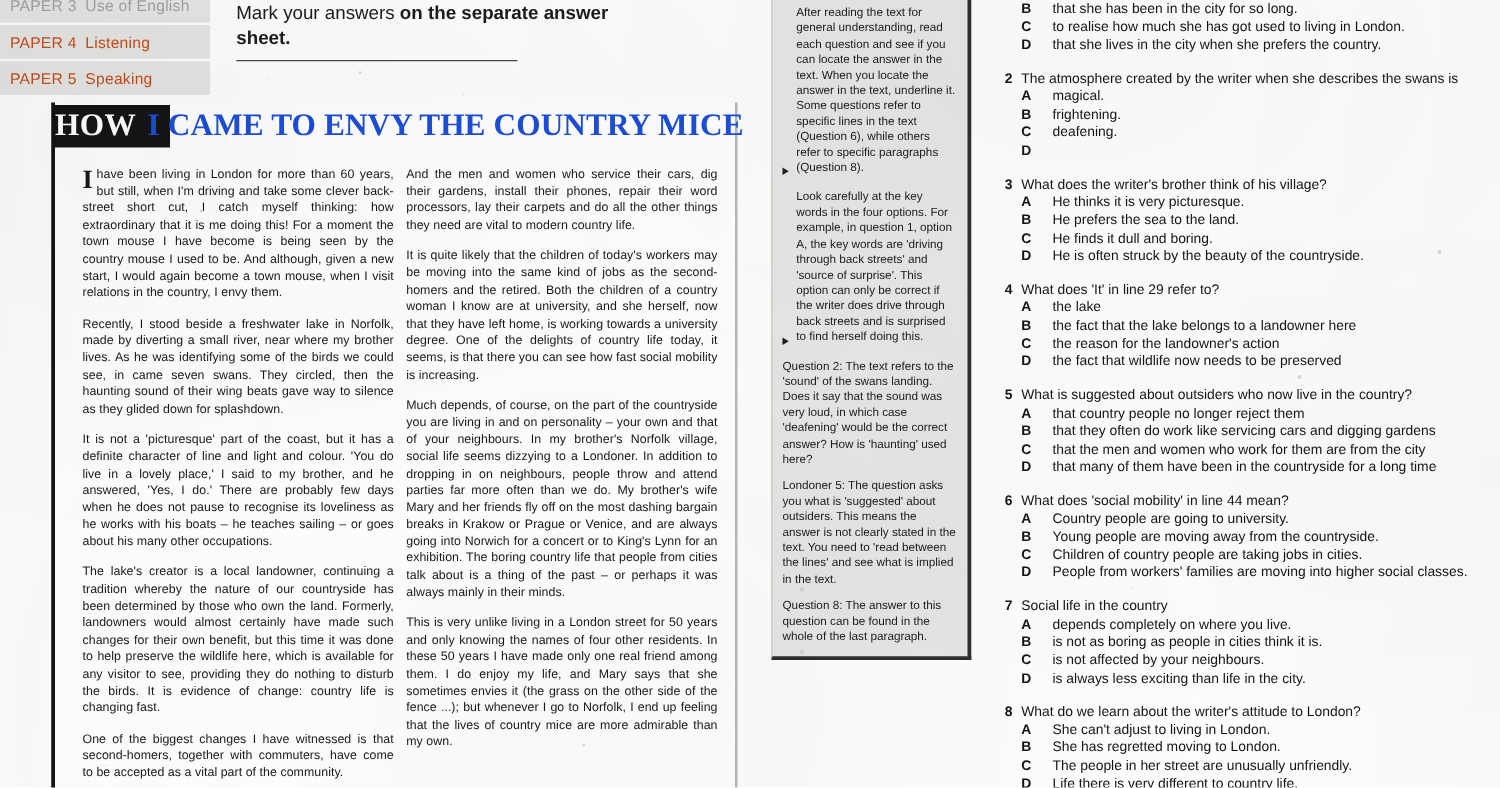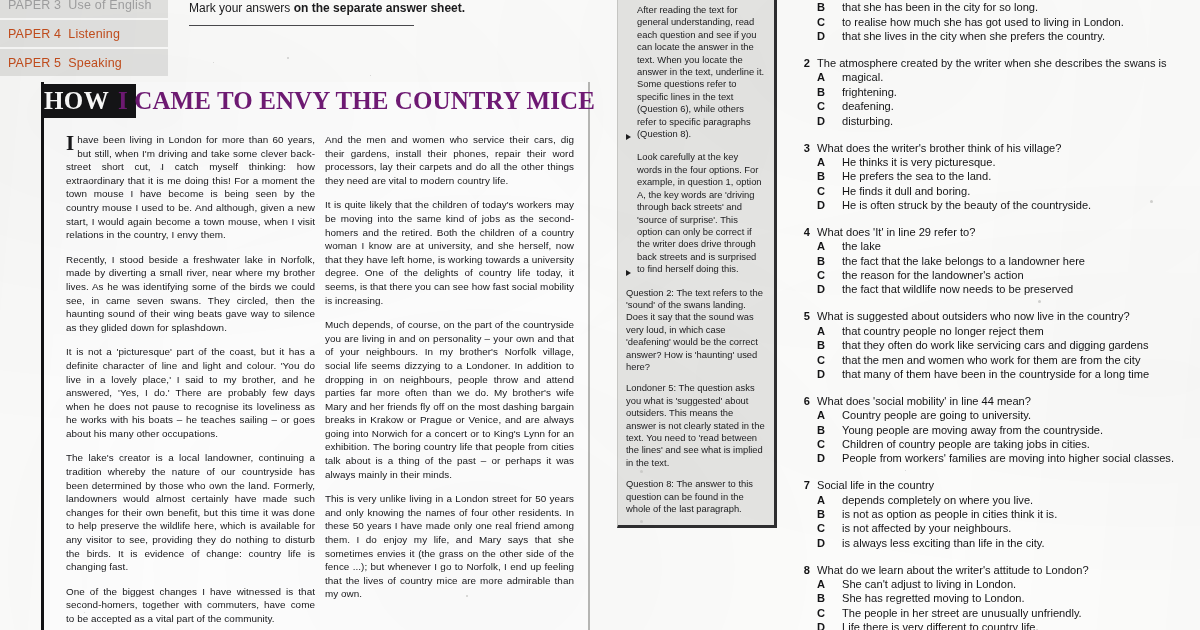--- a/index.html
+++ b/index.html
@@ -38,21 +38,21 @@
     margin-bottom:2px;
     opacity:.93;
   }
   .paper-tab .pt-num{font-weight:400;margin-right:7px;white-space:nowrap;}
   .paper-tab .pt-lab{font-weight:400;white-space:nowrap;}
   .paper-tab.cut{color:#9b9b9c;}
 
   
   .instruction{
     position:absolute;left:189px;top:1px;width:330px;z-index:9;
-    font-size:12px;color:#1b1b1d;line-height:1.3;
+    font-size:15px;color:#1b1b1d;line-height:1.3;
   }
   .instruction b{font-weight:700;}
   .instruction .rule{
     margin-top:8px;height:0;border-top:1.4px solid #4a4a4d;width:225px;
   }
 
   
   .article{
     position:absolute;left:41px;top:82px;width:549px;height:560px;z-index:10;
     background:#ffffff;
@@ -70,21 +70,21 @@
     position:absolute;left:0;top:2px;height:34px;width:100%;
     display:flex;align-items:center;
   }
   .head-how{
     display:inline-block;width:92px;text-align:center;
     color:#ffffff;font-family:"Liberation Serif", serif;
     font-weight:700;font-size:25px;letter-spacing:.4px;line-height:34px;
     position:relative;z-index:2;
   }
   .head-rest{
-    color:#701a75;font-family:"Liberation Serif", serif;
+    color:#1d4ed8;font-family:"Liberation Serif", serif;
     font-weight:700;font-size:25px;letter-spacing:.1px;
     margin-left:9px;white-space:nowrap;line-height:34px;
   }
 
   .cols{
     display:flex;margin-top:11px;padding-left:22px;padding-right:6px;
     gap:10px;
   }
   .col{width:249px;position:relative;}
   .col p{
@@ -247,21 +247,20 @@
       <div class="opt">
         <span class="olet">B</span>
         <span class="otext">frightening.</span>
       </div>
       <div class="opt">
         <span class="olet">C</span>
         <span class="otext">deafening.</span>
       </div>
       <div class="opt">
         <span class="olet">D</span>
-        <span class="otext">disturbing.</span>
       </div>
     </div>
     <div class="qblock">
       <div class="qline">
         <span class="qnum">3</span>
         <span class="qtext">What does the writer's brother think of his village?</span>
       </div>
       <div class="opt">
         <span class="olet">A</span>
         <span class="otext">He thinks it is very picturesque.</span>
@@ -349,21 +348,21 @@
       <div class="qline">
         <span class="qnum">7</span>
         <span class="qtext">Social life in the country</span>
       </div>
       <div class="opt">
         <span class="olet">A</span>
         <span class="otext">depends completely on where you live.</span>
       </div>
       <div class="opt">
         <span class="olet">B</span>
-        <span class="otext">is not as option as people in cities think it is.</span>
+        <span class="otext">is not as boring as people in cities think it is.</span>
       </div>
       <div class="opt">
         <span class="olet">C</span>
         <span class="otext">is not affected by your neighbours.</span>
       </div>
       <div class="opt">
         <span class="olet">D</span>
         <span class="otext">is always less exciting than life in the city.</span>
       </div>
     </div>

